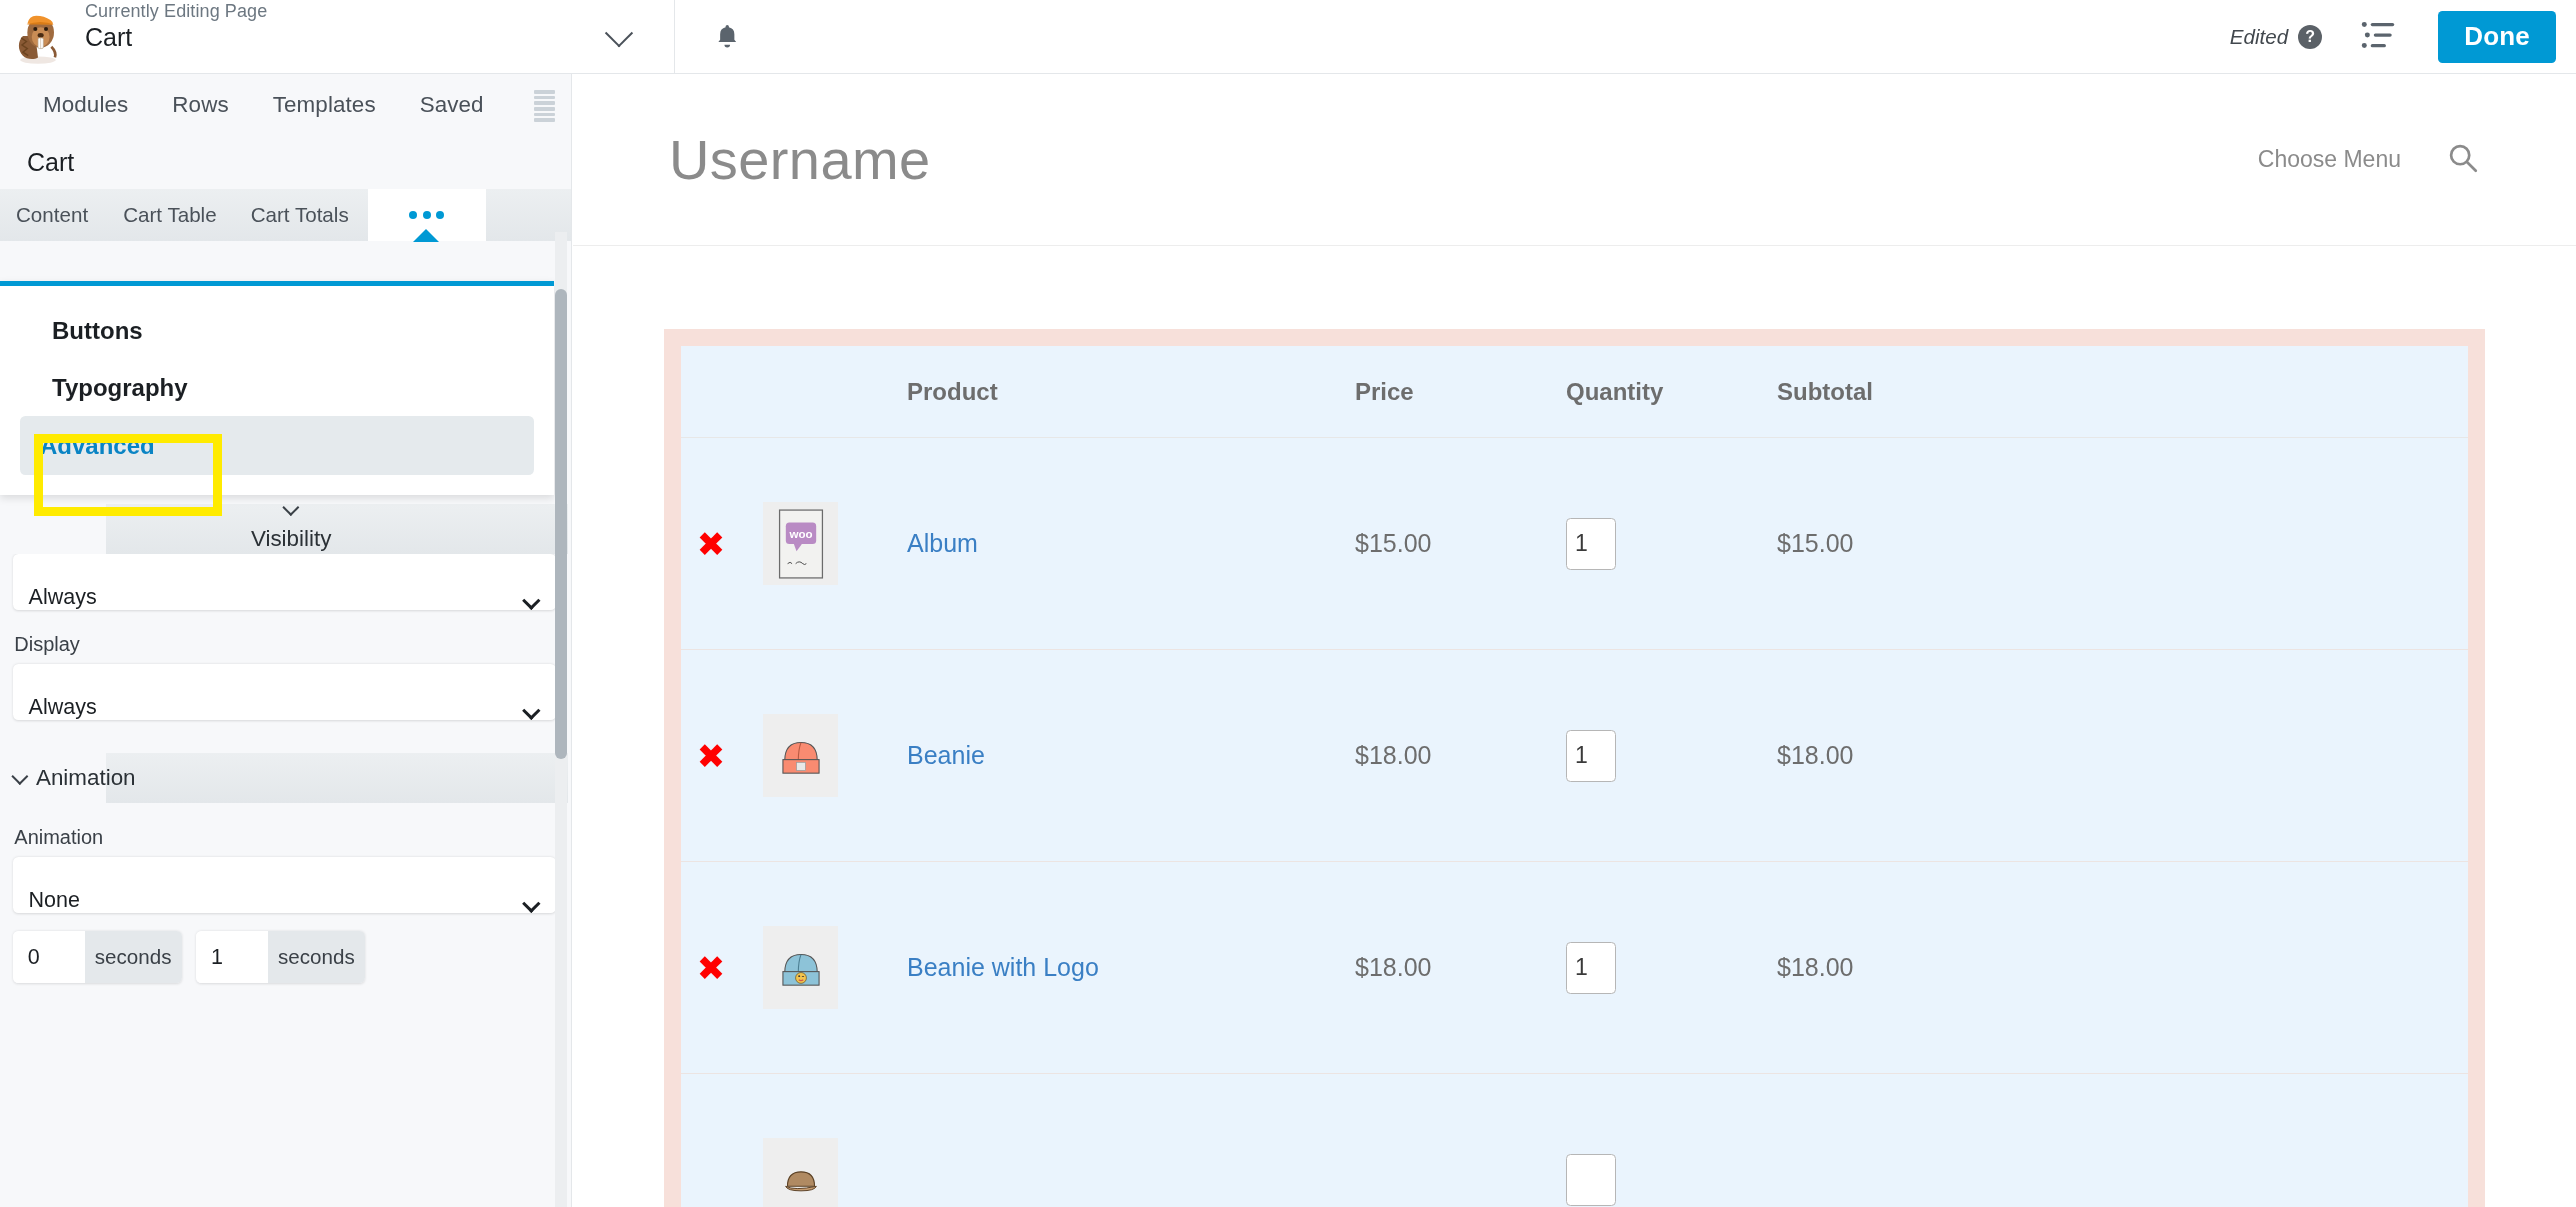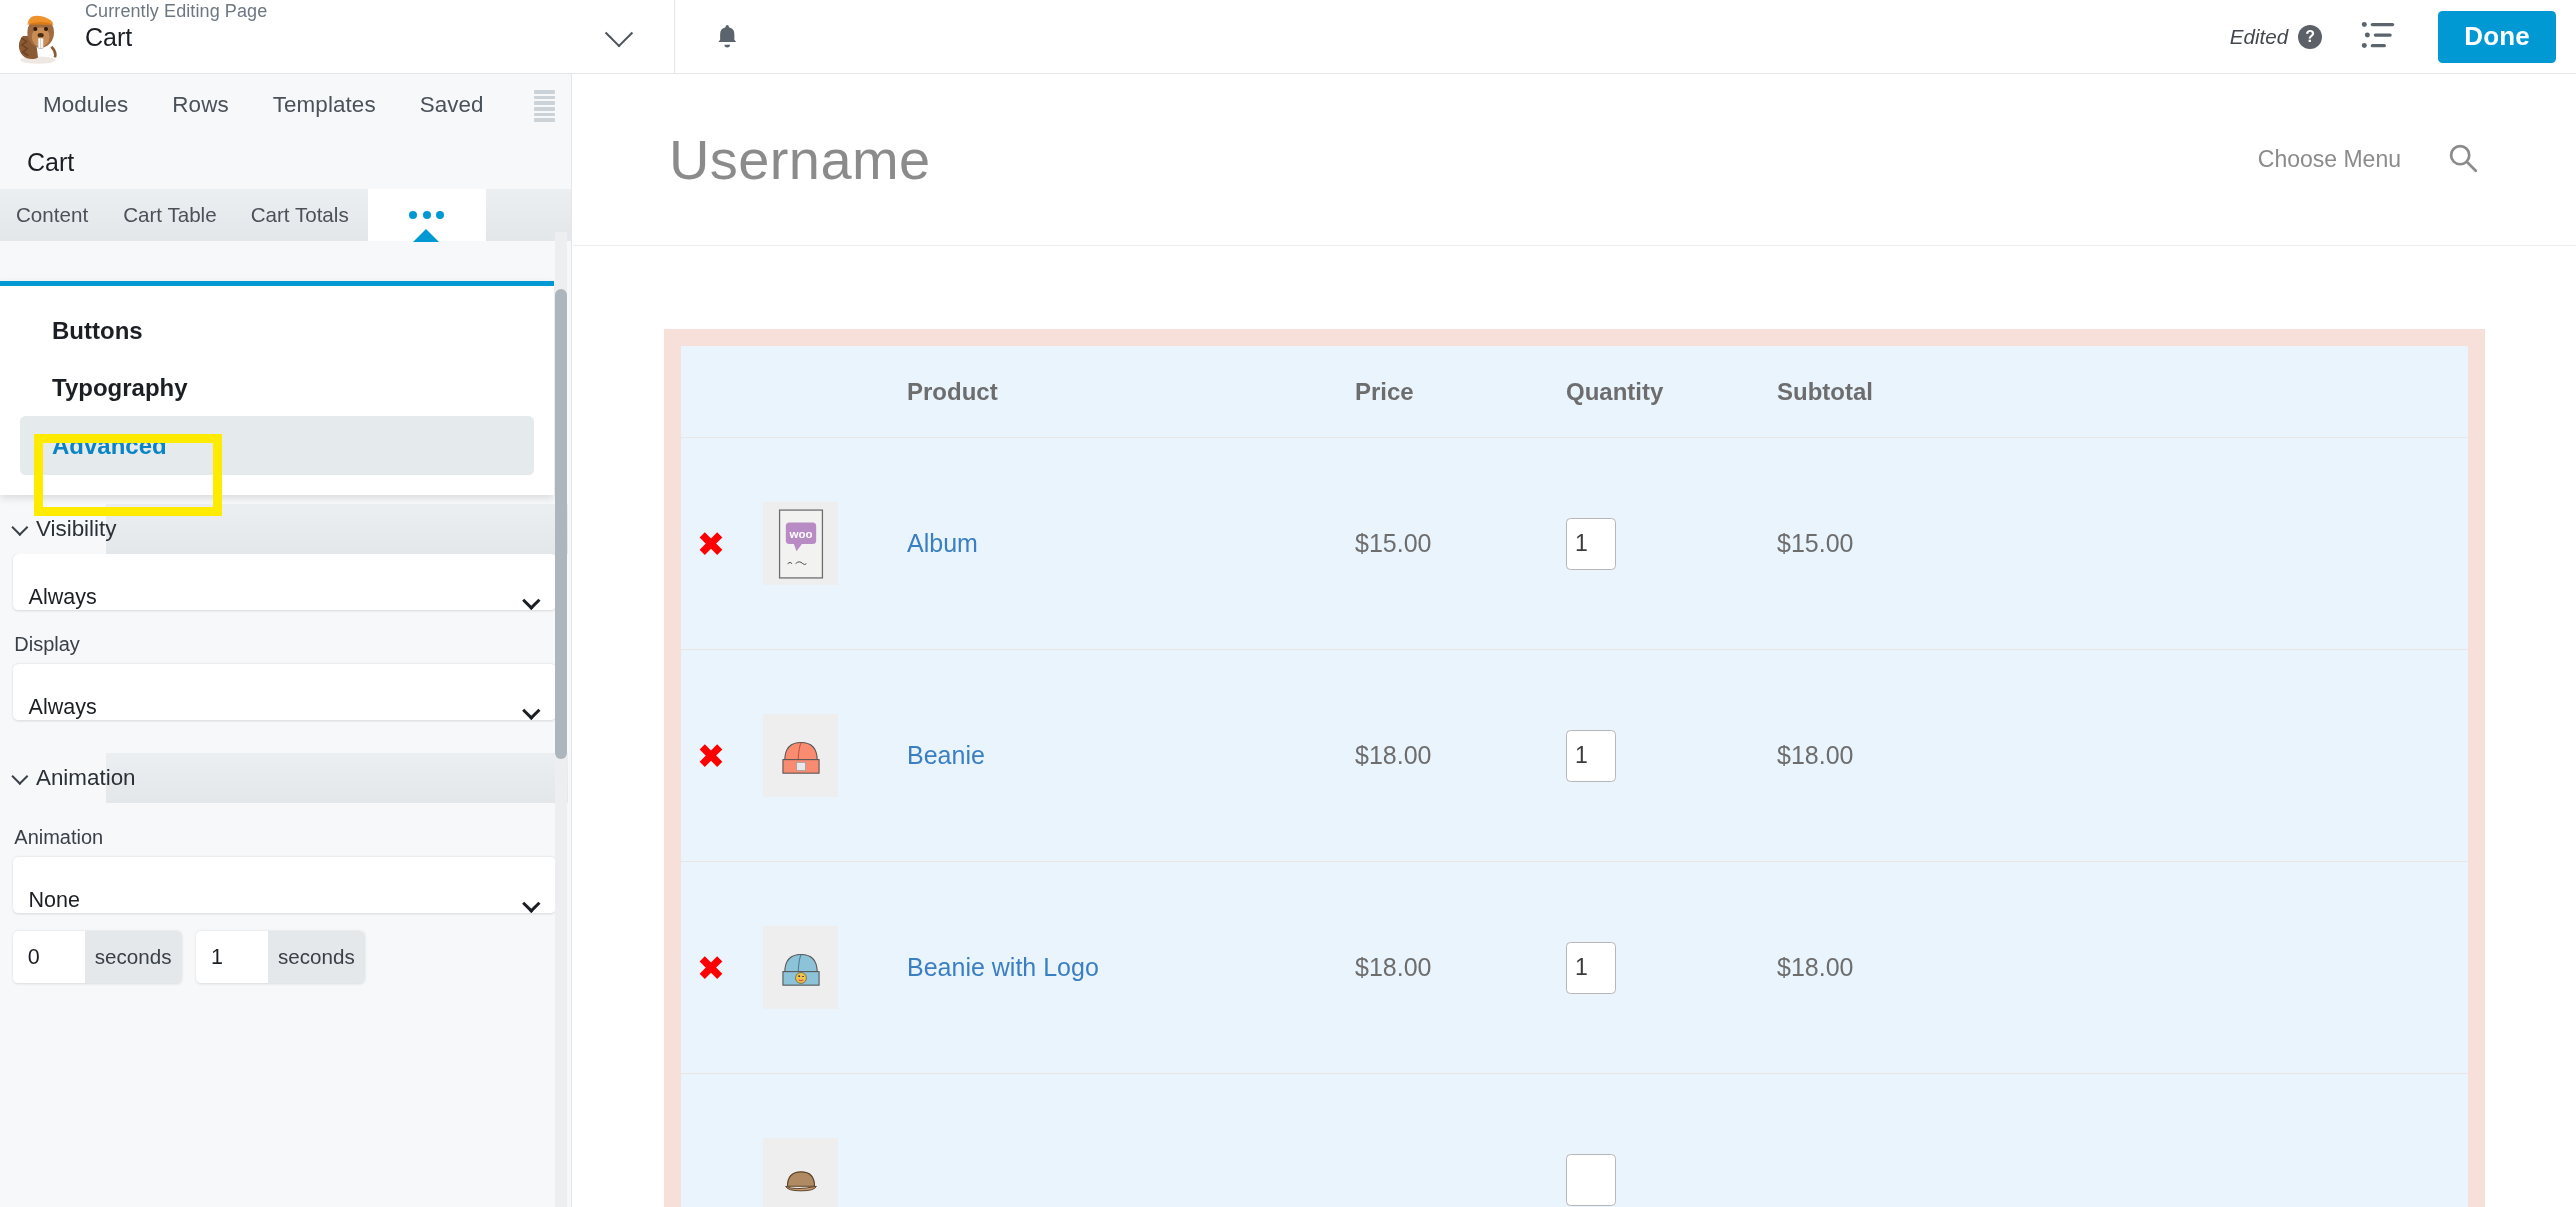--- a/index.html
+++ b/index.html
@@ -154,21 +154,21 @@
   .dropdown-item {
     height: 57px; display: flex; align-items: center;
     padding-left: 52px;
     font-size: 24px; font-weight: 700; color: #1b1f23;
   }
   #dropdown-item-advanced {
     color: #0a84c4;
     background: #e5eaed;
     border-radius: 5.4px;
     margin: 0 20px 0 20px;
-    padding-left: 32px;
+    padding-left: 20px;
     height: 59px;
   }
   #advanced-highlight {
     position: absolute;
     left: 34px; top: 152px;
     width: 188px; height: 82px;
     border: 9px solid #ffeb00;
     z-index: 30;
     pointer-events: none;
   }
@@ -408,21 +408,21 @@
 
   <div id="more-dropdown" style="top:207px;">
     <div class="dropdown-item">Buttons</div>
     <div class="dropdown-item">Typography</div>
     <div class="dropdown-item" id="dropdown-item-advanced">Advanced</div>
   </div>
   <div id="advanced-highlight" style="top:360px;"></div>
 
   <div id="panel-scroll" style="top:417px;">
 
-    <div class="section-header" style="margin-top:13.4px;">
+    <div class="section-header" style="margin-top:13.4px;flex-direction:column;">
       <span class="tail"></span>
       <span class="sec-chev"></span>
       <span class="section-title">Visibility</span>
     </div>
 
     <div class="select-box">
       <span>Always</span>
       <span class="select-chev"></span>
     </div>
 

